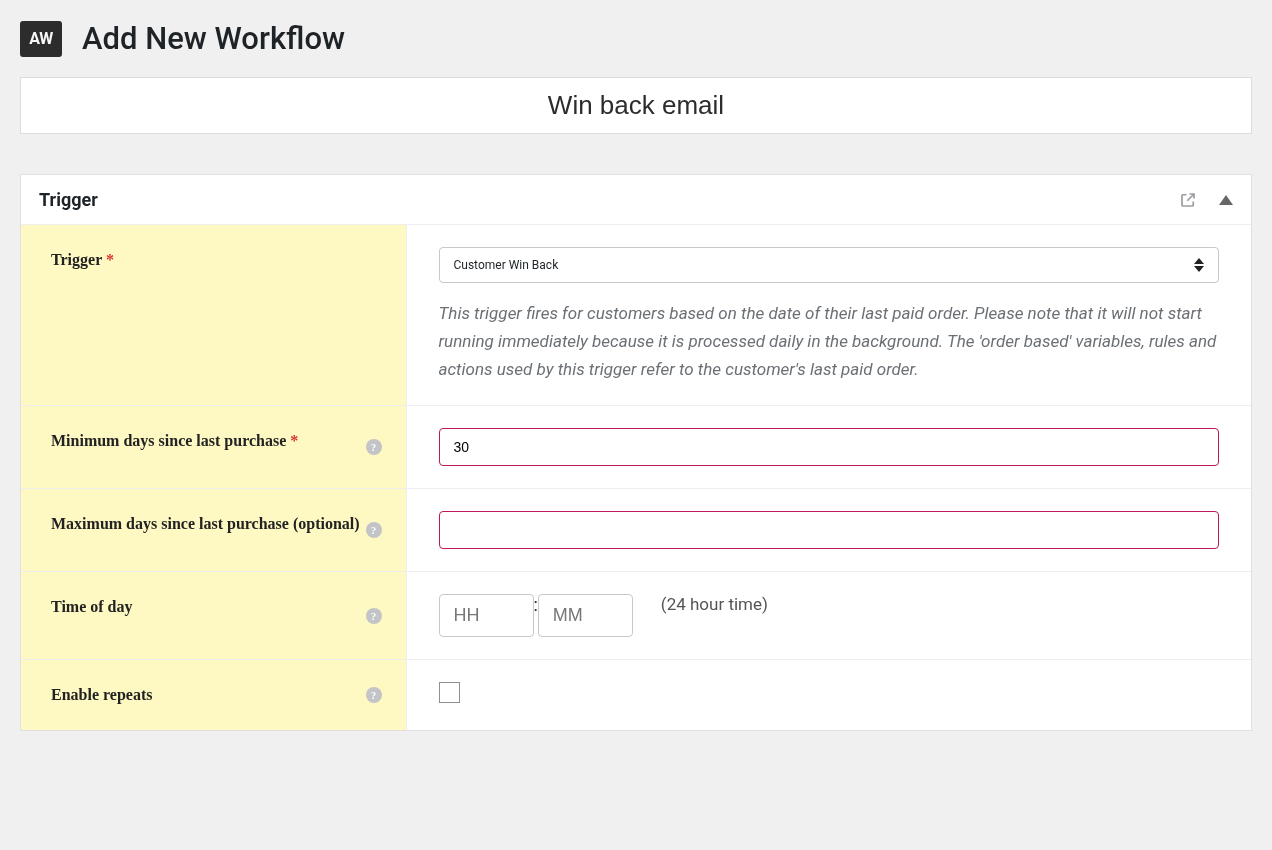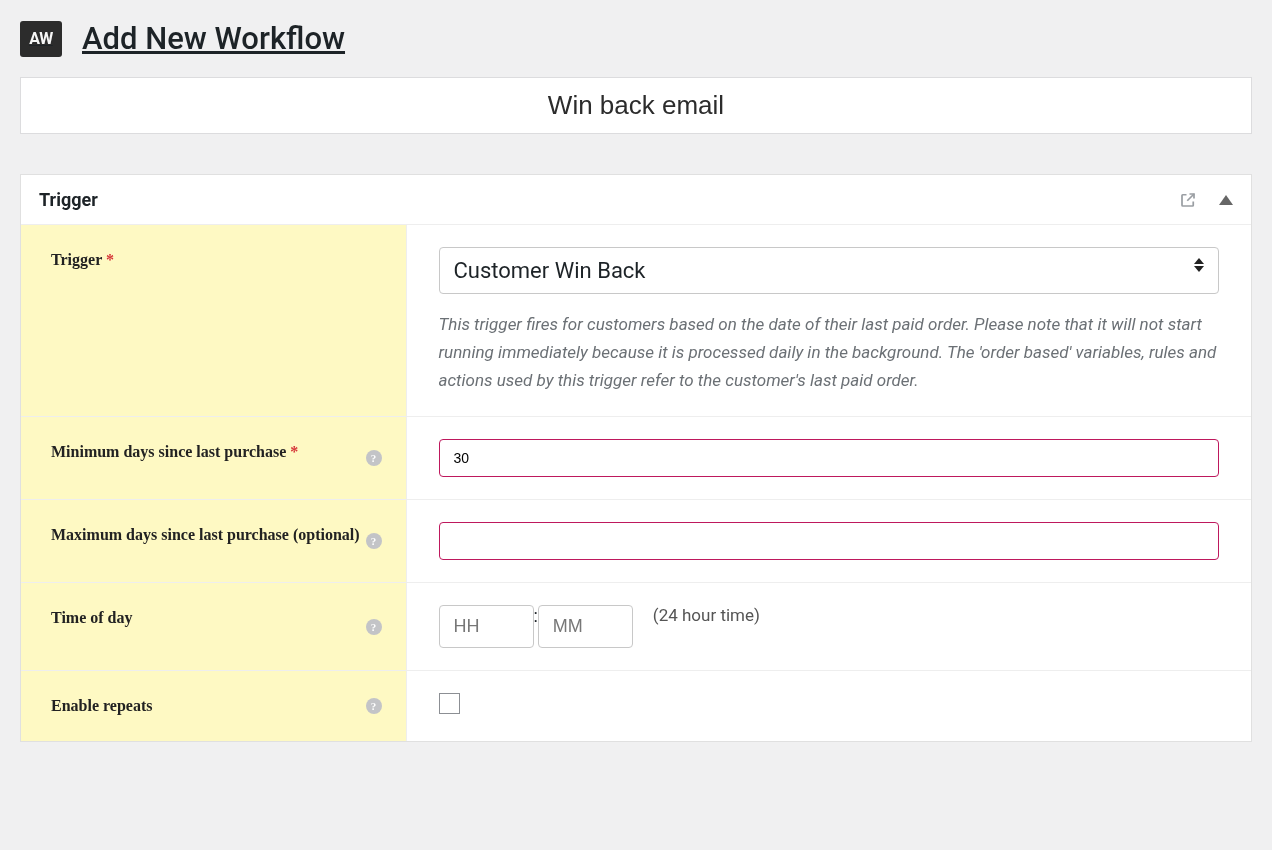--- a/index.html
+++ b/index.html
@@ -8,21 +8,20 @@
     background: #f0f0f1;
     color: #1d2327;
     padding: 20px;
     font-size: 14px;
   }
   .page-header {
     display: flex;
     align-items: center;
     gap: 20px;
     margin-bottom: 20px;
-    text-decoration: underline;
   }
   .aw-logo {
     width: 42px;
     height: 36px;
     background: #2c2c2c;
     color: #f6f6f6;
     display: flex;
     align-items: center;
     justify-content: center;
     font-weight: 700;
@@ -109,23 +108,23 @@
     display: flex;
     align-items: center;
     justify-content: center;
   }
   .select-wrap {
     position: relative;
     border: 1px solid #c8c8c8;
     border-radius: 4px;
     background: #fff;
     padding: 10px 14px;
-    font-size: 22px;
+    font-size: 12px;
     display:flex;
-    align-items:flex-start;
+    align-items:center;
   }
   .select-wrap .sel-label { flex:1; }
   .select-arrows {
     display:flex; flex-direction:column; gap:2px; align-items:center;
   }
   .select-arrows .up {
     width:0;height:0;border-left:5px solid transparent;border-right:5px solid transparent;border-bottom:6px solid #222;
   }
   .select-arrows .down {
     width:0;height:0;border-left:5px solid transparent;border-right:5px solid transparent;border-top:6px solid #222;
@@ -151,21 +150,21 @@
     width: 95px;
     border: 1px solid #c8c8c8;
     border-radius: 4px;
     padding: 10px 14px;
     font-size: 18px;
     background:#fff;
     outline:none;
   }
   .time-input::placeholder { color:#777; }
   .colon { font-size:18px; }
-  .time-hint { margin-left:20px; color:#555; font-size:17px; }
+  .time-hint { margin-left:28px; color:#555; font-size:17px; }
   .checkbox {
     width: 21px; height: 21px;
     border: 1px solid #8c8f94;
     background: #fff;
   }
 </style>
 </head>
 <body>
 
 

